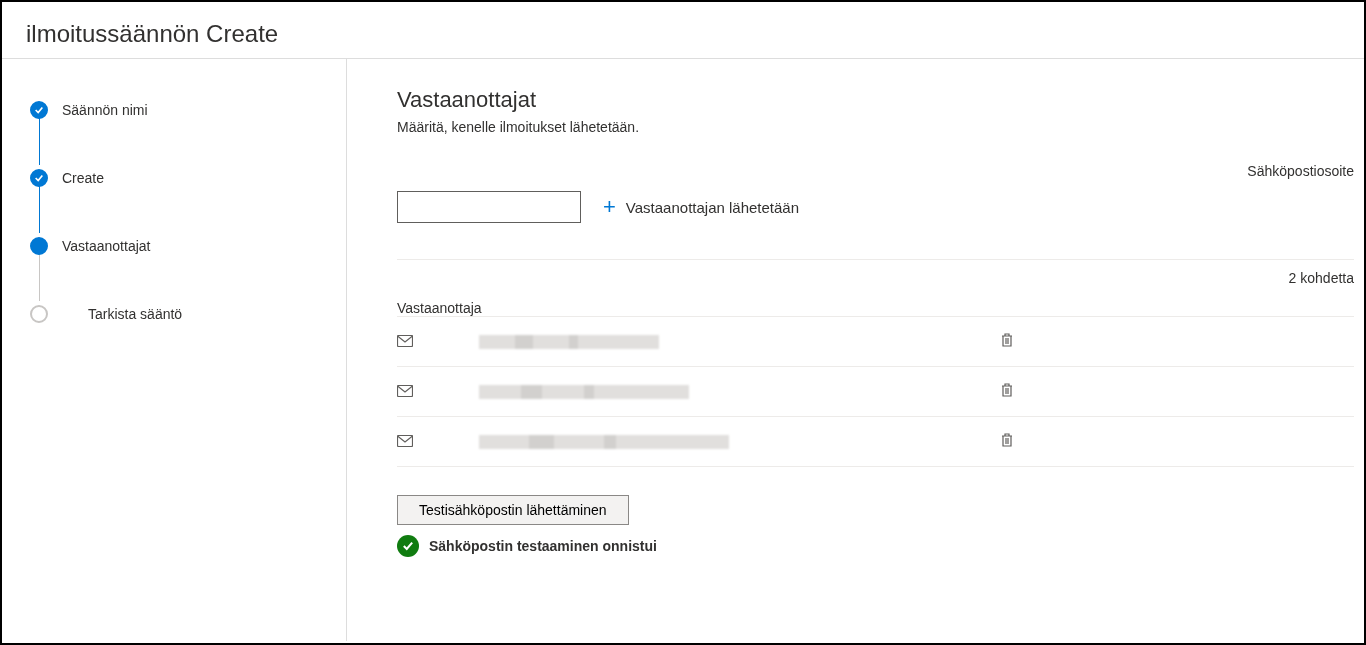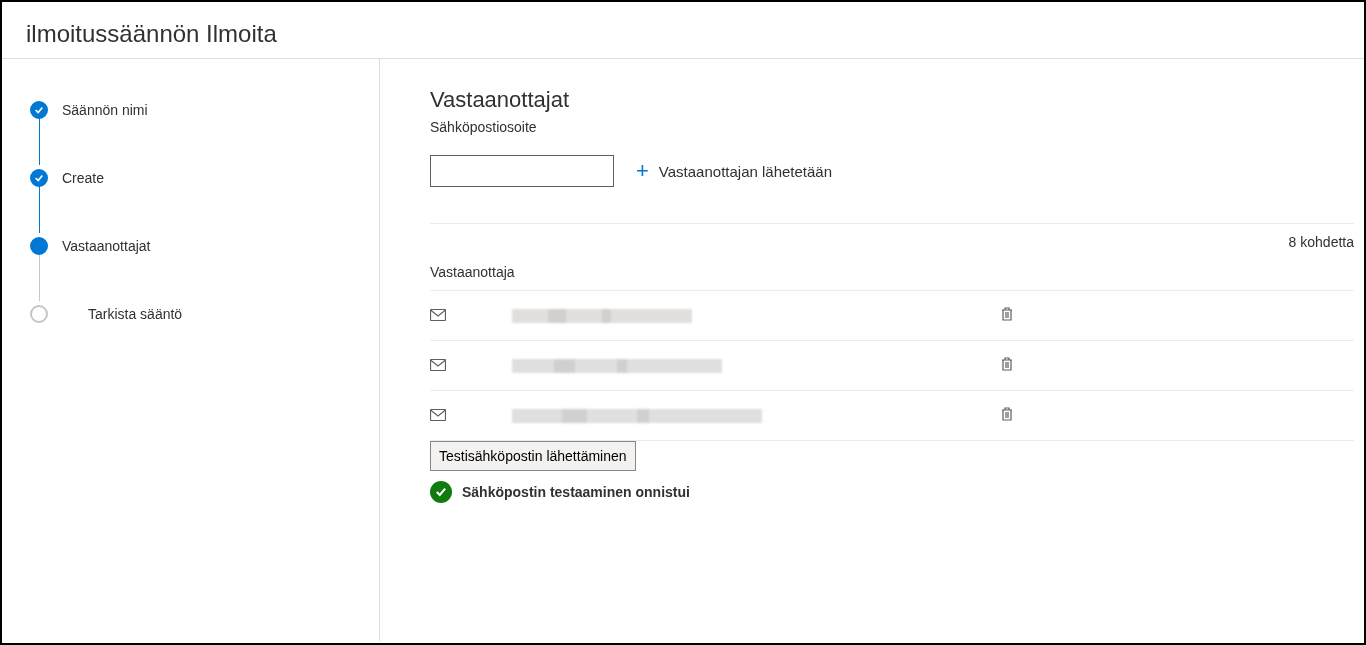--- a/index.html
+++ b/index.html
@@ -19,21 +19,21 @@
     .header h1 {
       font-size: 24px;
       font-weight: 400;
       color: #323130;
     }
     .layout {
       display: flex;
       height: calc(100% - 58px);
     }
     .sidebar {
-      width: 378px;
+      width: 345px;
       border-right: 1px solid #ddd;
       border-top: 1px solid #ddd;
       padding: 40px 28px 24px 28px;
     }
     .main {
       flex: 1;
       border-top: 1px solid #ddd;
       padding: 28px 10px 24px 50px;
     }
     .steps { list-style: none; }
@@ -82,21 +82,22 @@
       font-weight: 400;
       margin-bottom: 6px;
     }
     .main .subtitle {
       font-size: 14px;
       color: #323130;
       margin-bottom: 28px;
     }
     .field-label {
       font-size: 14px;
-      margin-bottom: 20px;
+      margin-bottom: 12px;
+      text-align: right;
     }
     .email-row {
       display: flex;
       align-items: center;
       gap: 22px;
       margin-bottom: 36px;
     }
     .email-input {
       width: 184px;
       height: 32px;
@@ -125,21 +126,20 @@
     }
     .count-row {
       display: flex;
       justify-content: flex-end;
       font-size: 14px;
       margin-bottom: 14px;
     }
     .table-header {
       font-size: 14px;
       color: #323130;
-      padding-bottom: 10px;
       border-bottom: 1px solid #edebe9;
     }
     .recipient-row {
       display: flex;
       align-items: center;
       height: 50px;
       border-bottom: 1px solid #edebe9;
     }
     .recipient-row .mail-icon {
       width: 18px;
@@ -152,23 +152,24 @@
       background: linear-gradient(90deg, #e1dfdd 0%, #e1dfdd 20%, #d2d0ce 20%, #d2d0ce 30%, #e1dfdd 30%, #e1dfdd 50%, #d2d0ce 50%, #d2d0ce 55%, #e1dfdd 55%);
       filter: blur(1px);
     }
     .recipient-row .delete-cell {
       margin-left: auto;
       margin-right: 340px;
       cursor: pointer;
     }
     .recipient-row .delete-cell svg { width:14px; height:16px; stroke:#605e5c; fill:none; stroke-width:1.2;}
     .test-btn {
+      margin-top: 28px;
       background: #f3f2f1;
       border: 1px solid #8a8886;
-      padding: 6px 8px;
+      padding: 6px 21px;
       font-size: 14px;
       cursor: pointer;
       font-family: inherit;
     }
     .success-row {
       display: flex;
       align-items: center;
       gap: 10px;
       margin-top: 10px;
       font-weight: bold;
@@ -180,21 +181,21 @@
       display: flex;
       align-items: center;
       justify-content: center;
     }
     .success-icon svg { width: 12px; height: 10px; stroke:#fff; fill:none; stroke-width:2.5;}
   </style>
 </head>
 <body>
 
 <div class="header">
-  <h1>ilmoitussäännön Ilmoita</h1>
+  <h1>ilmoitussäännön Create</h1>
 </div>
 
 <div class="layout">
   <aside class="sidebar">
     <ul class="steps">
       <li class="step done">
         <span class="step-bullet">
           <svg viewBox="0 0 12 12">
               <path d="M2 6 L5 9 L10 3" stroke="#fff" stroke-width="2" fill="none"></path>
             </svg>
@@ -218,33 +219,34 @@
       </li>
       <li class="step">
         <span class="step-bullet"></span>
         <span class="step-label">Tarkista sääntö</span>
       </li>
     </ul>
   </aside>
 
   <main class="main">
     <h2>Vastaanottajat</h2>
+    <p class="subtitle">Määritä, kenelle ilmoitukset lähetetään.</p>
 
     <div class="field-label">Sähköpostiosoite</div>
     <div class="email-row">
       <input class="email-input" type="text" value="" style="">
       <div class="add-link">
         <span class="plus">+</span>
         <span>Vastaanottajan lähetetään</span>
       </div>
     </div>
 
     <div class="divider"></div>
     <div class="count-row">
-      <span>8 kohdetta</span>
+      <span>2 kohdetta</span>
     </div>
 
     <div class="table-header">Vastaanottaja</div>
 
     <div id="recipients-body">
         <div class="recipient-row">
           <span class="mail-icon"><svg viewBox="0 0 16 12">
               <rect x="0.5" y="0.5" width="15" height="11" rx="1"></rect>
               <path d="M0.5 1 L8 7 L15.5 1"></path>
             </svg></span>

